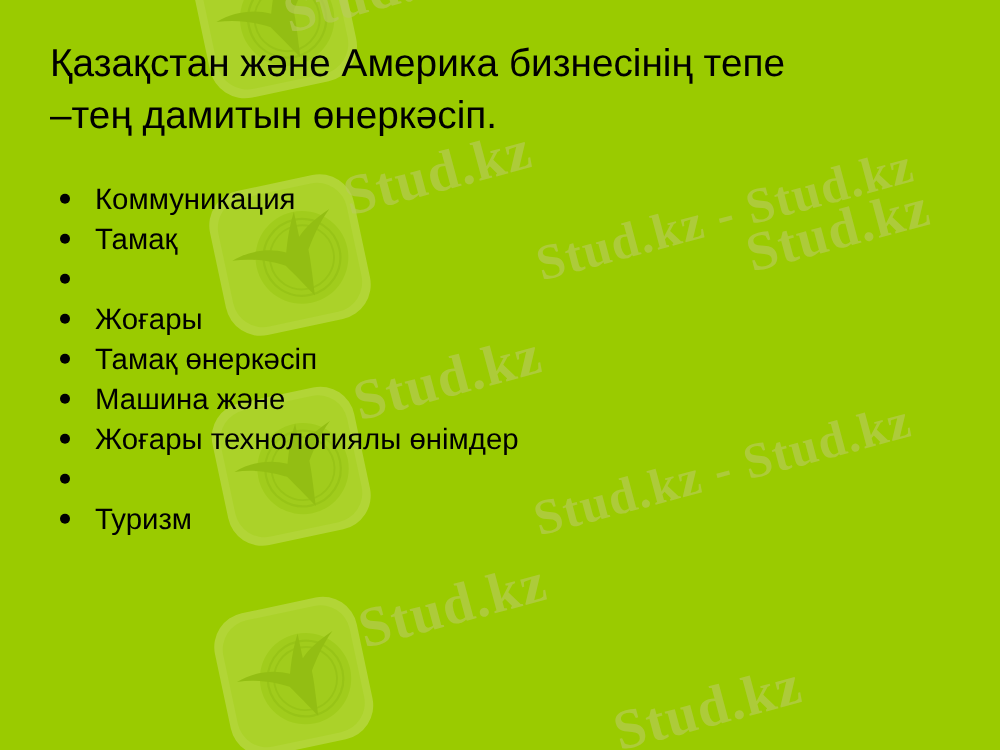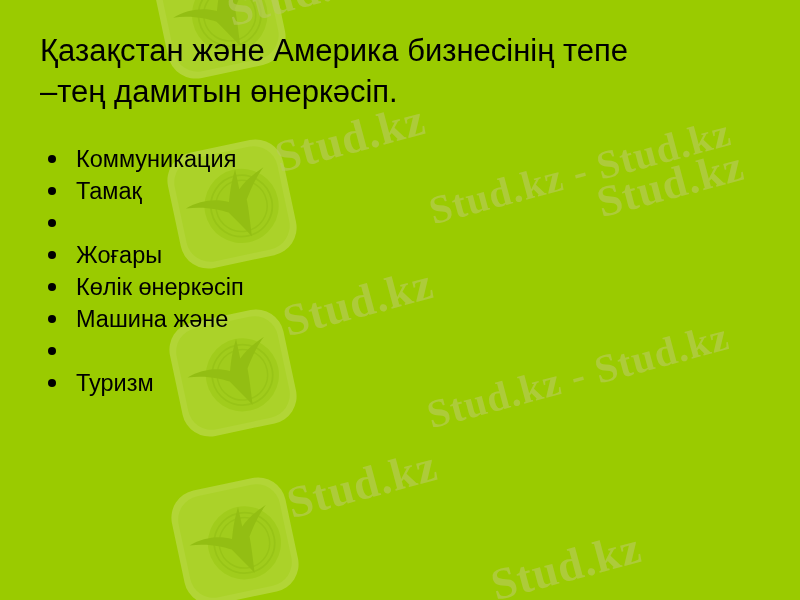--- a/index.html
+++ b/index.html
@@ -186,25 +186,29 @@
       </li>
       <li>
         <span class="bullet-marker"></span>
       </li>
       <li>
         <span class="bullet-marker"></span>
         <span class="bullet-text">Жоғары</span>
       </li>
       <li>
         <span class="bullet-marker"></span>
-        <span class="bullet-text">Көлік өнеркәсіп</span>
+        <span class="bullet-text">Тамақ өнеркәсіп</span>
       </li>
       <li>
         <span class="bullet-marker"></span>
         <span class="bullet-text">Машина және</span>
+      </li>
+      <li>
+        <span class="bullet-marker"></span>
+        <span class="bullet-text">Жоғары технологиялы өнімдер</span>
       </li>
       <li>
         <span class="bullet-marker"></span>
       </li>
       <li>
         <span class="bullet-marker"></span>
         <span class="bullet-text">Туризм</span>
       </li>
     </ul>
 

